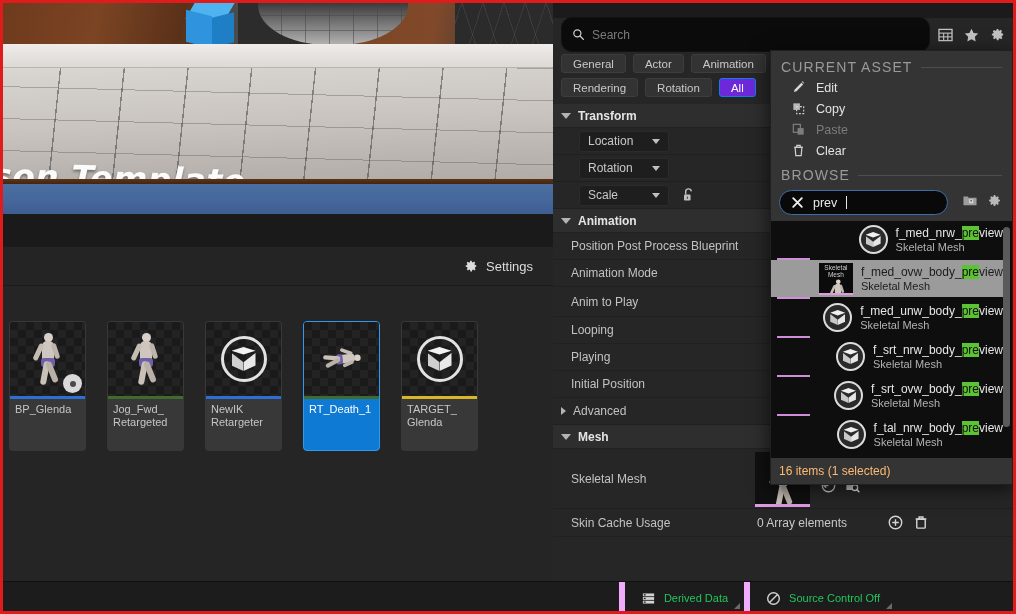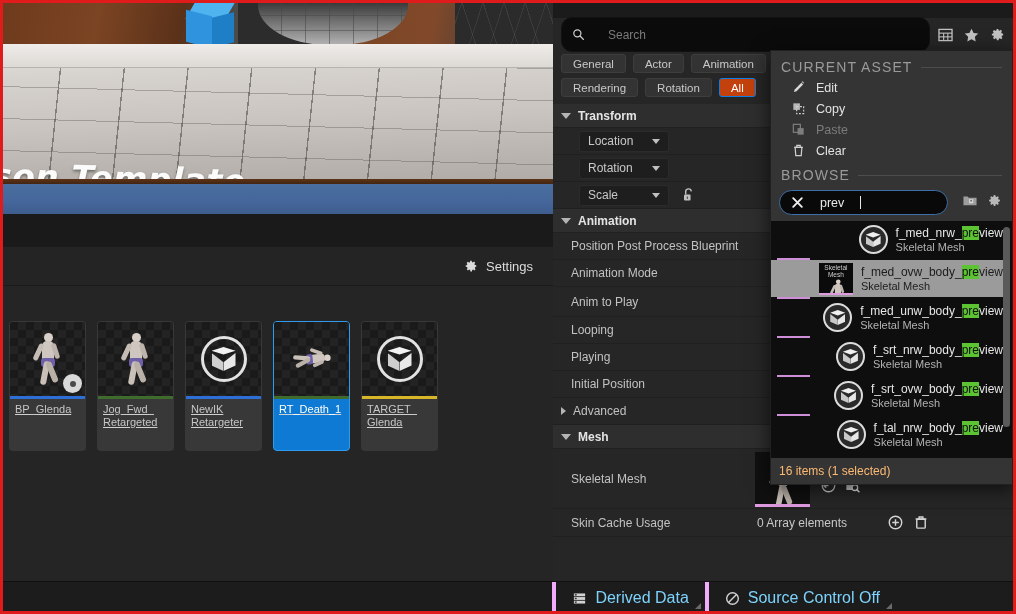--- a/index.html
+++ b/index.html
@@ -120,21 +120,21 @@
     padding:4px 6px; border-radius:3px;
   }
 
   
   .content-browser {
     position:absolute; left:0; top:286px; width:553px; height:295px;
     background:#252525;
   }
   .tiles {
     position:absolute; left:9px; top:35px;
-    display:flex; gap:11px;text-decoration:underline;
+    display:flex; gap:21px;
   }
   .tile {
     width:77px; height:130px;
     background:#383838;
     border-radius:4px;
     overflow:hidden;
     display:flex; flex-direction:column;
     cursor:pointer;
     border:1px solid transparent;
   }
@@ -223,38 +223,38 @@
     position:absolute; left:0; top:0; width:463px; height:18px;
     background:#1b1b1b;
   }
   .searchrow {
     position:absolute; left:0; top:18px; width:463px; height:33px;
     display:flex; align-items:center; padding:0 8px; gap:8px;
   }
   .searchbox {
     flex:1; height:35px; background:#0b0b0b;
     border:1px solid #121212; border-radius:11px;
-    display:flex; align-items:center; gap:23px; padding:0 10px;
+    display:flex; align-items:center; gap:7px; padding:0 10px;
   }
   .searchbox .ph { color:#7b7b7b; font-size:12px; }
   .topicons { display:flex; align-items:center; gap:11px; padding-right:3px; }
   .topicons .ic { cursor:pointer; opacity:.88; }
 
   .filters {
     position:absolute; left:0; top:51px; width:463px; height:47px;
     padding:3px 0 0 8px;
   }
   .filter-row { display:flex; gap:7px; margin-bottom:5px; }
   .chip {
     height:19px; padding:0 11px; border-radius:3px;
     background:#333333; border:1px solid #3d3d3d;
     color:#c8c8c8; font-size:11.5px;
     display:flex; align-items:center; cursor:pointer;
   }
-  .chip.active { background:#c2410c; border-color:#0c80e8; color:#fff; }
+  .chip.active { background:#6d28d9; border-color:#0c80e8; color:#fff; }
 
   
   .prop-area { position:absolute; left:0; top:104px; width:463px; bottom:0; }
   .section-hdr {
     height:24px; background:#2e2e2e;
     display:flex; align-items:center; gap:7px;
     padding-left:8px;
     font-weight:bold; color:#e4e4e4; font-size:12px;
     border-bottom:1px solid #212121;
     cursor:pointer;
@@ -321,21 +321,21 @@
   .menu-cap .line { flex:1; height:1px; background:#4d4d4d; }
   .menu-item {
     height:21px; display:flex; align-items:center; gap:10px;
     padding-left:20px; color:#e2e2e2; font-size:12.5px; cursor:pointer;
   }
   .menu-item.disabled { color:#7c7c7c; cursor:default; }
 
   .picker-search {
     margin:5px 8px 0 8px; height:25px;
     background:#090909; border:1px solid #3d6ea8; border-radius:13px;
-    display:flex; align-items:center; gap:15px; padding:0 10px;
+    display:flex; align-items:center; gap:8px; padding:0 10px;
   }
   .picker-search .val { color:#e8e8e8; font-size:12.5px; }
   .caret {
     display:inline-block; width:1px; height:13px; background:#e8e8e8;
     margin-left:1px; vertical-align:-2px;
   }
   .ps-icons { display:flex; gap:9px; align-items:center; padding-left:6px; }
 
   .asset-list {
     margin-top:6px; flex:1;
@@ -390,22 +390,22 @@
 
   
   .statusbar {
     position:absolute; left:0; bottom:0; width:1016px; height:33px;
     background:#1c1c1c; border-top:1px solid #101010;
     display:flex; align-items:stretch;
   }
   .sb-left { flex:1; }
   .sb-item {
     display:flex; align-items:center; gap:8px;
-    padding:0 16px; color:#7dd3fc; font-size:16px;
-    border-left:4px solid #f0abfc; position:relative; cursor:pointer;
+    padding:0 16px; color:#22c55e; font-size:11px;
+    border-left:6px solid #f0abfc; position:relative; cursor:pointer;
   }
   .sb-grip {
     position:absolute; right:4px; bottom:5px;
     width:0;height:0;border-left:6px solid transparent;border-bottom:6px solid #6a6a6a;
   }
   .sb-spacer { width:120px; }
   svg { display:block; }
 </style>
 </head>
 <body>

